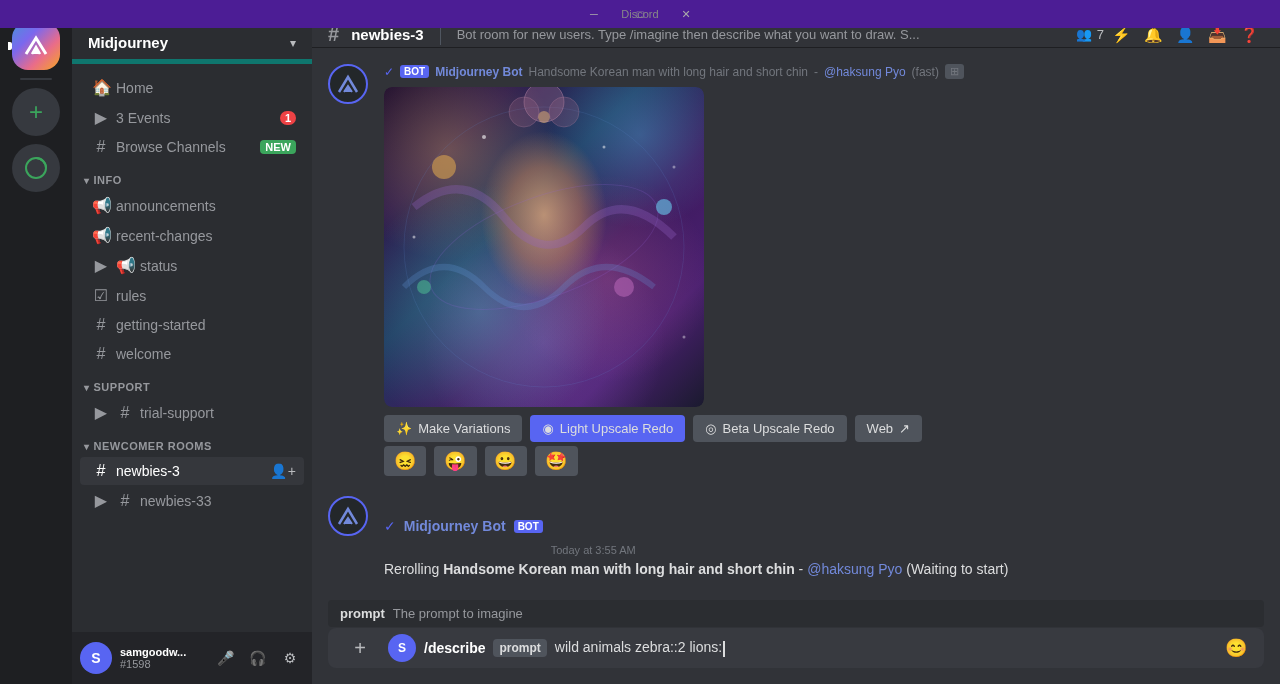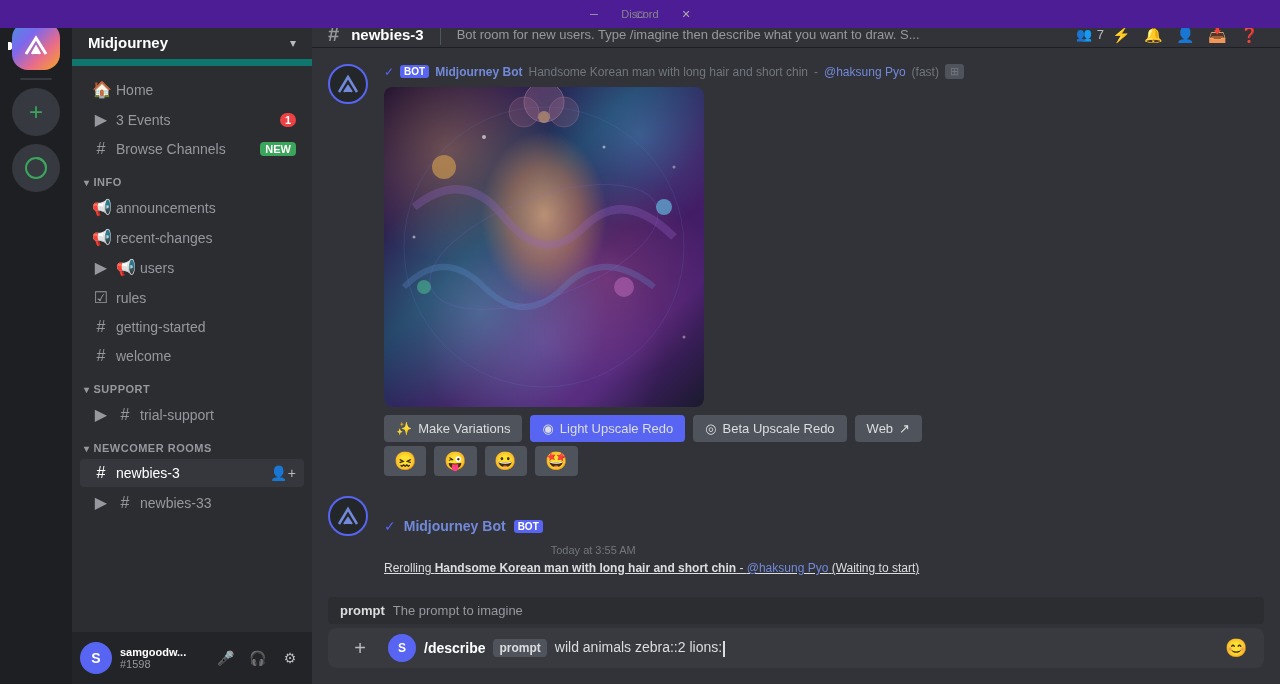--- a/index.html
+++ b/index.html
@@ -112,21 +112,21 @@
       display: flex;
       flex-direction: column;
       padding-top: 22px;
       flex-shrink: 0;
     }
     .sidebar-header {
       padding: 12px 16px 8px;
       display: flex;
       align-items: center;
       justify-content: space-between;
-      border-bottom: 7px solid #0f766e;
+      border-bottom: 5px solid #0f766e;
     }
     .sidebar-server-name {
       font-weight: 700;
       font-size: 15px;
       color: #fff;
     }
     .sidebar-chevron {
       color: #b9bbbe;
       font-size: 12px;
     }
@@ -288,21 +288,21 @@
     .msg-username.bot-name { color: #7289da; }
     .bot-badge {
       background: #5865f2;
       color: white;
       font-size: 10px;
       font-weight: 700;
       padding: 1px 4px;
       border-radius: 3px;
     }
     .msg-timestamp { color: #72767d; font-size: 11px; margin-top: 48px; }
-    .msg-text { font-size: 12px; color: #dcddde; line-height: 1.4; text-decoration: underline; }
+    .msg-text { font-size: 14px; color: #dcddde; line-height: 1.4; }
     .msg-text strong { font-weight: 700; }
     .msg-text .mention { color: #7289da; }
 
     
     .image-container {
       margin: 8px 0;
       border-radius: 8px;
       overflow: hidden;
       width: 320px;
     }
@@ -520,21 +520,21 @@
       <span class="icon">📢</span>
       <span>announcements</span>
     </div>
     <div class="sidebar-item">
       <span class="icon">📢</span>
       <span>recent-changes</span>
     </div>
     <div class="sidebar-item">
       <span class="icon">▶</span>
       <span class="icon">📢</span>
-      <span>users</span>
+      <span>status</span>
     </div>
     <div class="sidebar-item">
       <span class="icon">☑</span>
       <span>rules</span>
     </div>
     <div class="sidebar-item">
       <span class="icon">#</span>
       <span>getting-started</span>
     </div>
     <div class="sidebar-item">

